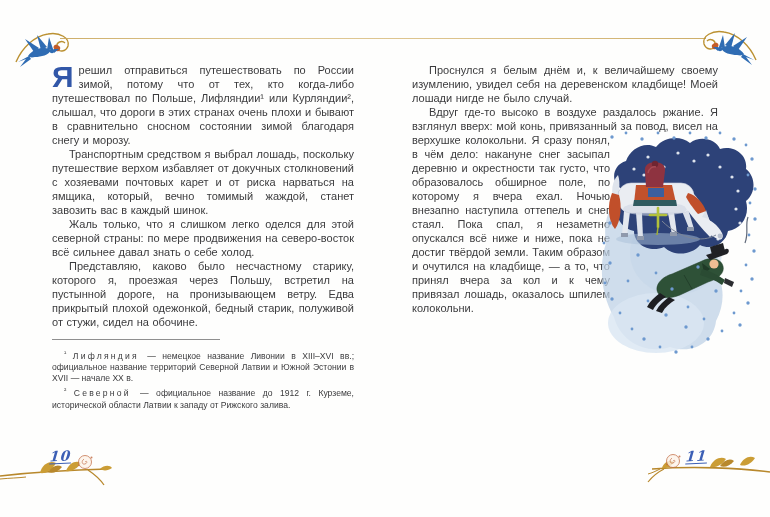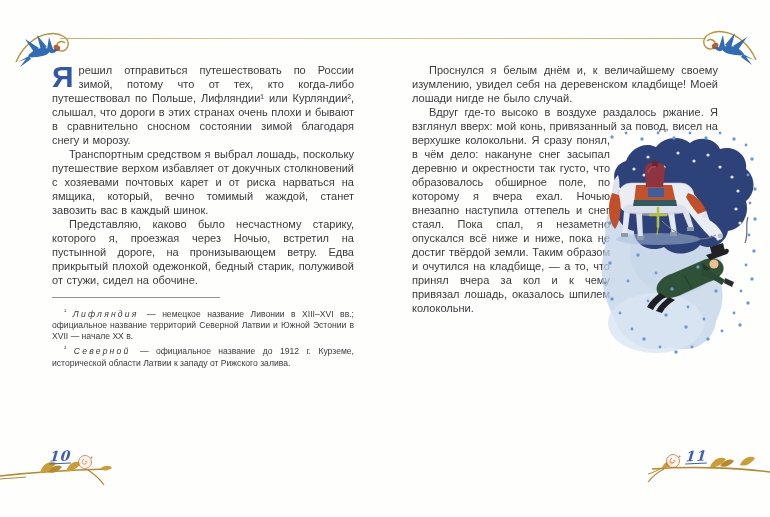--- a/index.html
+++ b/index.html
@@ -20,21 +20,21 @@
   .dropcap{
     float:left;font-size:30px;line-height:24px;font-weight:600;
     color:#3257a8;padding:2px 5px 0 0;
   }
   .fn-divider{width:168px;height:1px;background:#8f8f8f;margin:10px 0 7px 0;}
   p.footnote{
     font-size:8.6px;line-height:11.2px;margin:0;color:#3b3b3d;
     text-align:justify;text-indent:12px;hyphens:auto;
   }
   .fn-marker{font-size:7px;vertical-align:super;}
-  .fn-term{letter-spacing:2.2px;padding-right:2px;font-style:italic;}
+  .fn-term{letter-spacing:2.2px;padding-right:2px;}
   
   .illu{
     float:right;width:110px;height:212px;margin:0 -12px 0 10px;position:relative;
   }
   .illu svg{position:absolute;left:-22px;top:-2px;width:160px;height:230px;overflow:visible;}
   
   .top-rule{
     position:absolute;left:60px;top:38px;width:646px;height:1.3px;
     background:linear-gradient(to right,#c8a558,#ddc48c 30%,#d7ba7b 70%,#c8a558);
     opacity:.9;
@@ -77,21 +77,22 @@
       <path d="M33,28 L35,15 L39,27 Z"></path>
       <path d="M15,34 L4,40 L12,37 L6,45 L17,37 Z"></path>
       <circle cx="38" cy="29" r="2.3"></circle>
       <path d="M40,27 L45,27 L40,31 Z"></path>
     </g>
   </svg>
 
   <section class="page page-left">
     <p class="body"><span class="dropcap">Я</span><span>решил отправиться путешествовать по России зимой, потому что от тех, кто когда-либо путешествовал по Польше, Лифляндии¹ или Курляндии², слышал, что дороги в этих странах очень плохи и бывают в сравнительно сносном состоянии зимой благодаря снегу и морозу.</span></p>
     <p class="body indent">Транспортным средством я выбрал лошадь, поскольку путешествие верхом избавляет от докучных столкновений с хозяевами почтовых карет и от риска нарваться на ямщика, который, вечно томимый жаждой, станет завозить вас в каждый шинок.</p>
-    <p class="body indent">Представляю, каково было несчастному старику, которого я, проезжая через Ночью, встретил на пустынной дороге, на пронизывающем ветру. Едва прикрытый плохой одежонкой, бедный старик, полуживой от стужи, сидел на обочине.</p>
+    <p class="body indent">Жаль только, что я слишком легко оделся для этой северной страны: по мере продвижения на северо-восток всё сильнее давал знать о себе холод.</p>
+    <p class="body indent">Представляю, каково было несчастному старику, которого я, проезжая через Польшу, встретил на пустынной дороге, на пронизывающем ветру. Едва прикрытый плохой одежонкой, бедный старик, полуживой от стужи, сидел на обочине.</p>
 
     <div class="fn-divider"></div>
 
     <p class="footnote"><span class="fn-marker">¹</span>
       <span class="fn-term">Лифляндия</span>
       <span>— немецкое название Ливонии в XIII–XVI вв.; официальное название территорий Северной Латвии и Южной Эстонии в XVII — начале XX в.</span></p>
     <p class="footnote"><span class="fn-marker">²</span>
       <span class="fn-term">Северной</span>
       <span>— официальное название до 1912 г. Курземе, исторической области Латвии к западу от Рижского залива.</span></p>
   </section>

